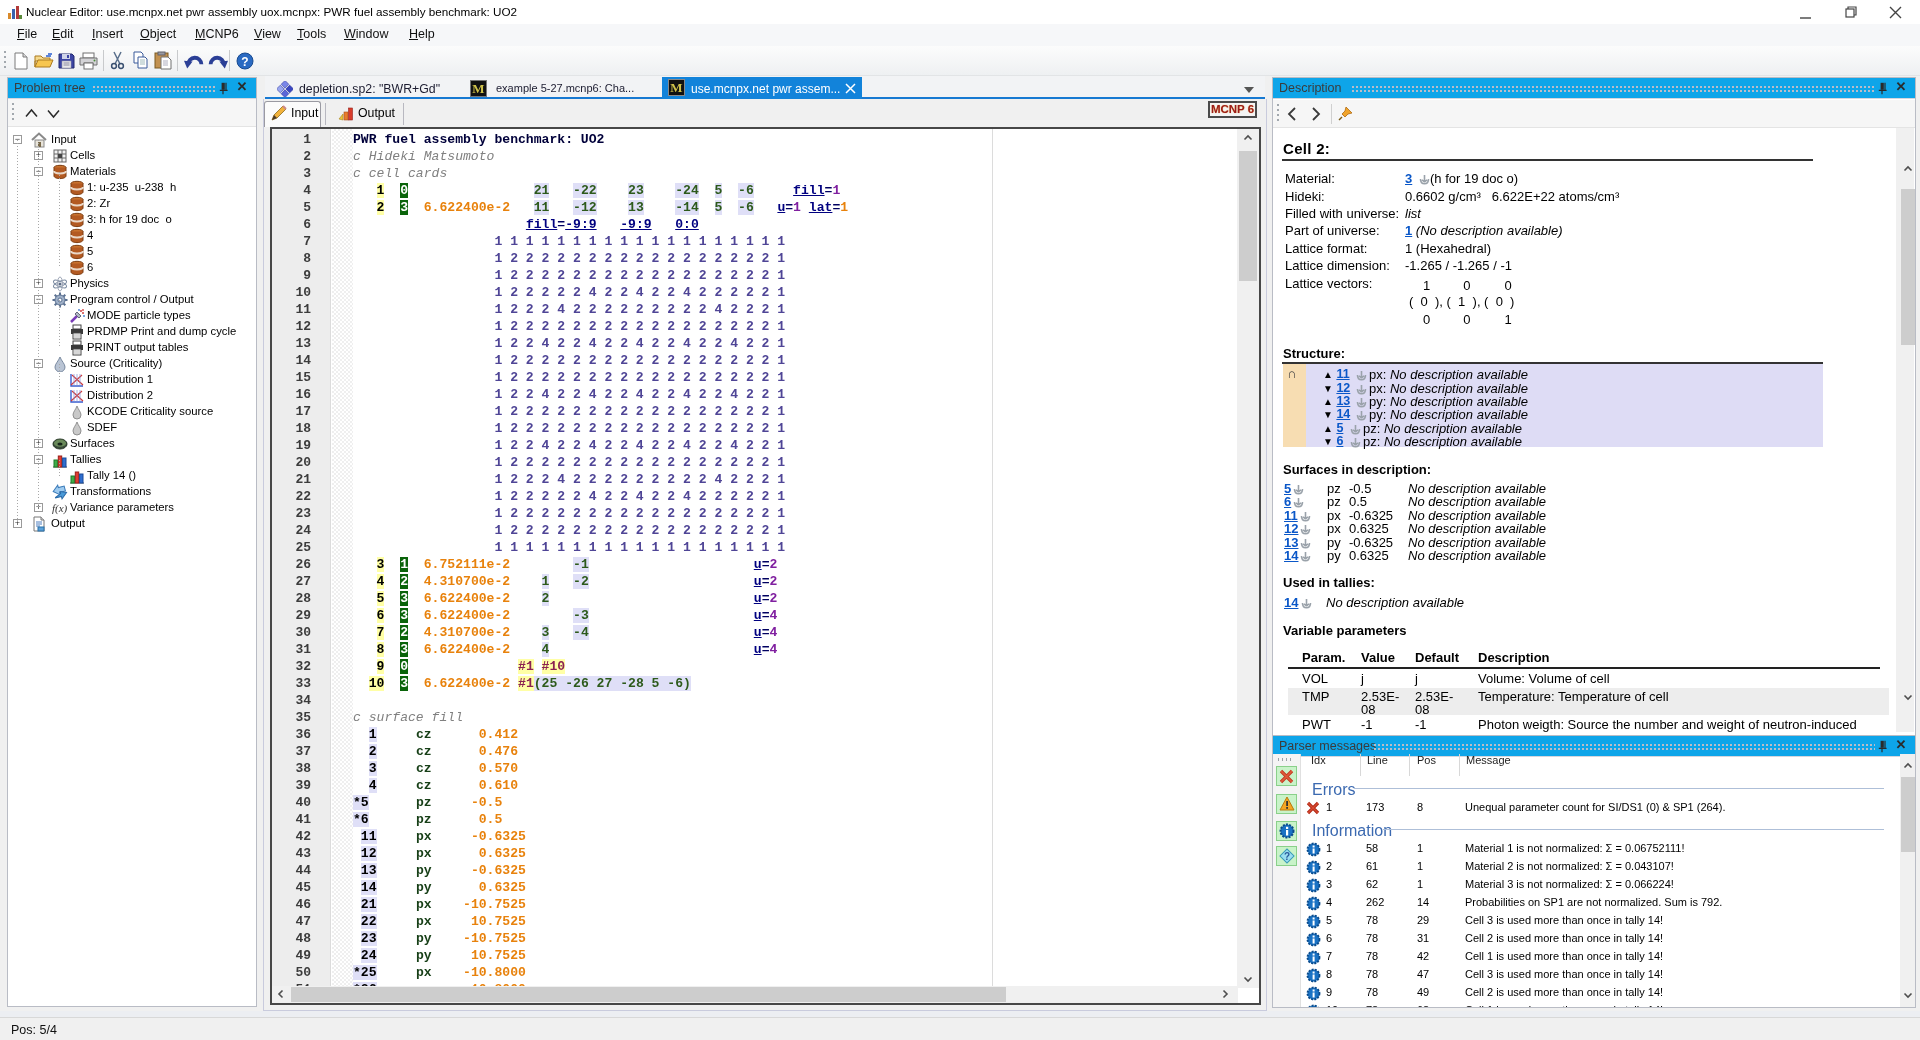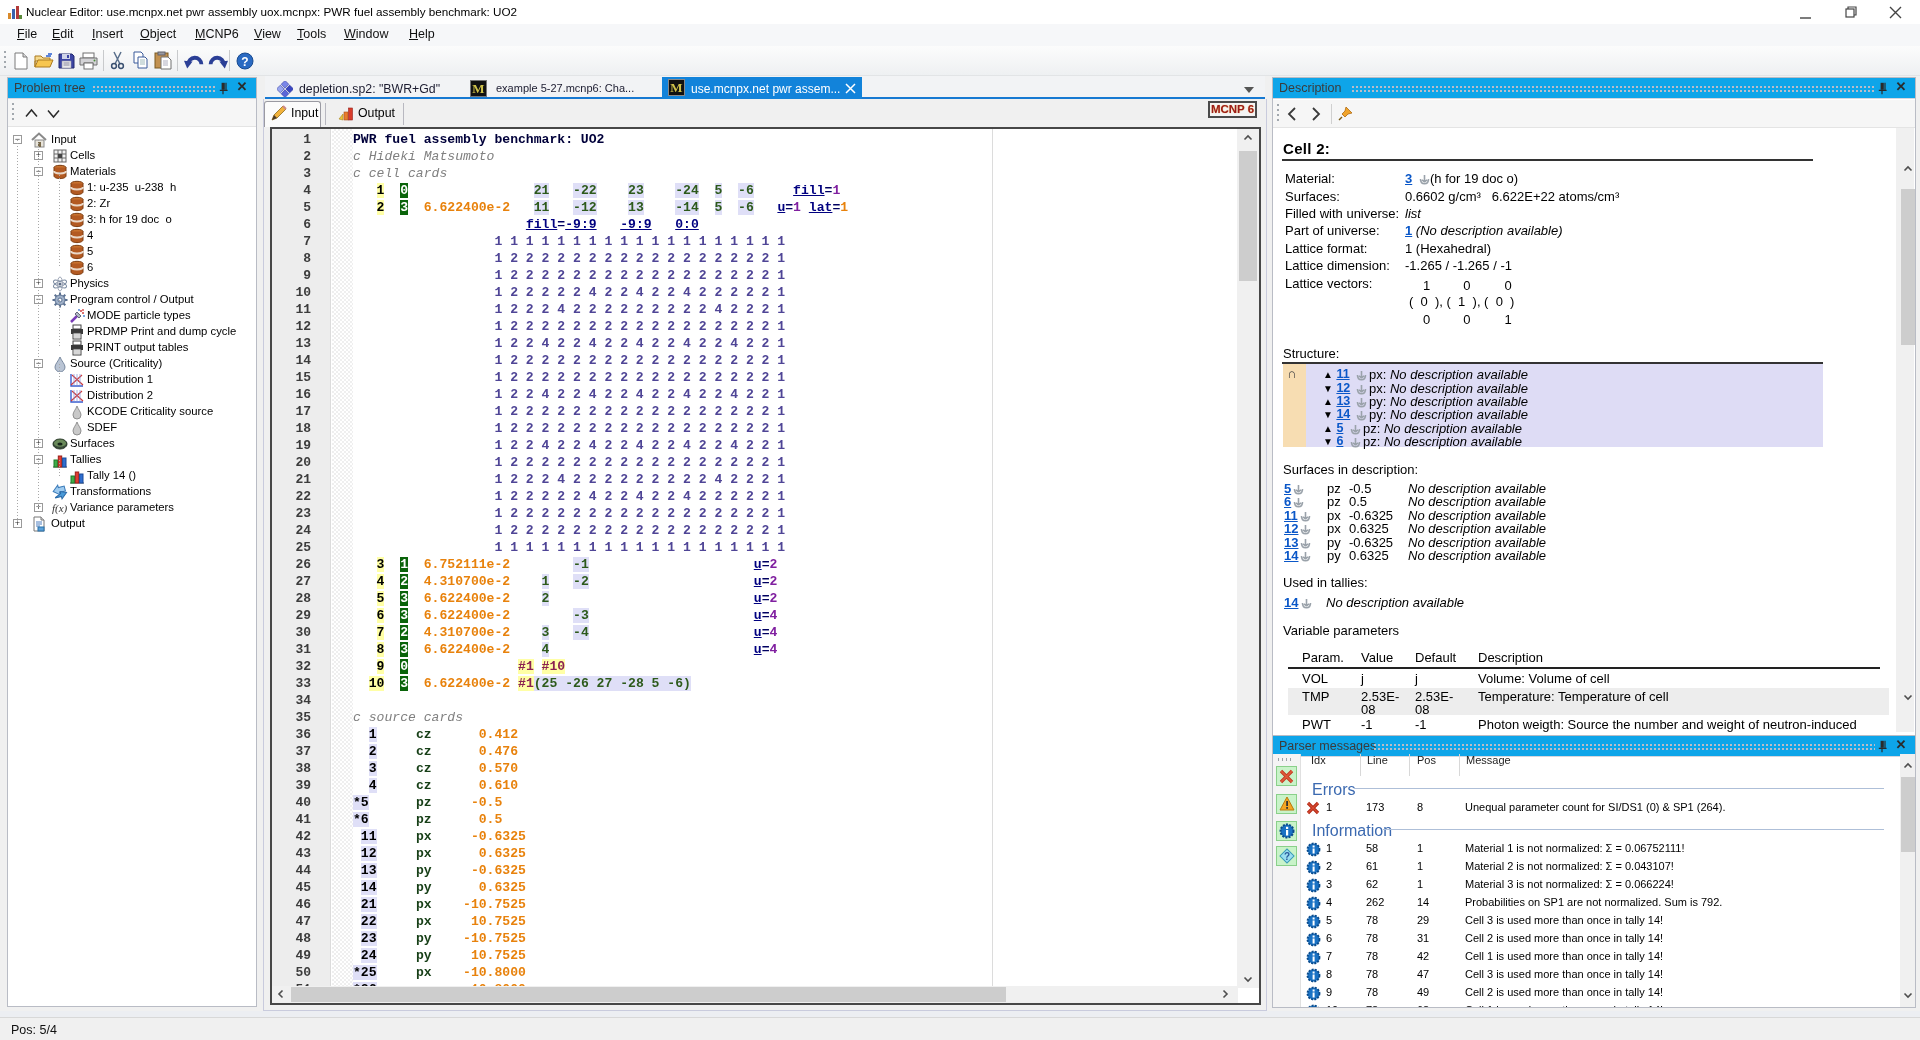--- a/index.html
+++ b/index.html
@@ -49,21 +49,21 @@
 .mx{color:#4f4596}
 .kw{color:#000080;text-decoration:underline}
 .pq{color:#8020a0}
 .hh{color:#8b2252;background:#ffffa6}
 .eq{color:#000060}
 
 .sbtrack{position:absolute;background:#f0f0f0}
 .sbthumb{position:absolute;background:#cdcdcd}
 
 .h1d{font-size:15px !important;font-weight:bold;color:#000;letter-spacing:0.3px}
-.bld{font-weight:normal}
+.bld{font-weight:bold}
 .lnk{color:#0a57c8;font-weight:bold;text-decoration:underline}
 .ita{font-style:italic}
 .drow{position:absolute;font-size:13px;color:#000;white-space:nowrap}
 .prow{position:absolute;font-size:11px;color:#000;white-space:nowrap}
 .gh{color:#3b69b0;font-size:16px}
 .ghline{position:absolute;height:1px;background:#aebfd8}
 svg{display:block}
 </style></head><body>
 
 <div id="titlebar">
@@ -529,21 +529,21 @@
                   <span class="mx">1 1 1 1 1 1 1 1 1 1 1 1 1 1 1 1 1 1 1</span>
    <span class="y">3</span>  <span class="g">1</span>  <span class="o">6.752111e-2</span>        <span class="s">-1</span>                     <span class="kw">u</span><span class="eq">=</span><span class="pq">2</span>
    <span class="y">4</span>  <span class="g">2</span>  <span class="o">4.310700e-2</span>    <span class="s">1</span>   <span class="s">-2</span>                     <span class="kw">u</span><span class="eq">=</span><span class="pq">2</span>
    <span class="y">5</span>  <span class="g">3</span>  <span class="o">6.622400e-2</span>    <span class="s">2</span>                          <span class="kw">u</span><span class="eq">=</span><span class="pq">2</span>
    <span class="y">6</span>  <span class="g">3</span>  <span class="o">6.622400e-2</span>        <span class="s">-3</span>                     <span class="kw">u</span><span class="eq">=</span><span class="pq">4</span>
    <span class="y">7</span>  <span class="g">2</span>  <span class="o">4.310700e-2</span>    <span class="s">3</span>   <span class="s">-4</span>                     <span class="kw">u</span><span class="eq">=</span><span class="pq">4</span>
    <span class="y">8</span>  <span class="g">3</span>  <span class="o">6.622400e-2</span>    <span class="s">4</span>                          <span class="kw">u</span><span class="eq">=</span><span class="pq">4</span>
    <span class="y">9</span>  <span class="g">0</span>              <span class="hh">#1</span> <span class="hh">#10</span>
   <span class="y">10</span>  <span class="g">3</span>  <span class="o">6.622400e-2</span> <span class="hh">#1</span><span class="s">(25 -26 27 -28 5 -6)</span>
 
-<span class="cm">c source cards</span>
+<span class="cm">c surface fill</span>
   <span class="sb">1</span>     <span class="mn">cz</span>      <span class="o">0.412</span>
   <span class="sb">2</span>     <span class="mn">cz</span>      <span class="o">0.476</span>
   <span class="sb">3</span>     <span class="mn">cz</span>      <span class="o">0.570</span>
   <span class="sb">4</span>     <span class="mn">cz</span>      <span class="o">0.610</span>
 <span class="sb">*5</span>      <span class="mn">pz</span>     <span class="o">-0.5</span>
 <span class="sb">*6</span>      <span class="mn">pz</span>      <span class="o">0.5</span>
  <span class="sb">11</span>     <span class="mn">px</span>     <span class="o">-0.6325</span>
  <span class="sb">12</span>     <span class="mn">px</span>      <span class="o">0.6325</span>
  <span class="sb">13</span>     <span class="mn">py</span>     <span class="o">-0.6325</span>
  <span class="sb">14</span>     <span class="mn">py</span>      <span class="o">0.6325</span>
@@ -593,21 +593,21 @@
       </svg>
  <div style="position:absolute;left:58px;top:4px;width:1px;height:20px;background:#d0d0d0"></div>
  <svg class="abs" style="left:64px;top:5px" width="17" height="17">
         <path d="M9 2 L15 8 L11 9 L8 12 L5 9 L8 6 Z" fill="#f0a42c" stroke="#b06a10" stroke-width="0.8"></path>
         <path d="M5 12 L2 15" stroke="#7a5a10" stroke-width="1.4"></path>
       </svg>
 </div>
     <div class="drow h1d" style="left:10px;top:62px">Cell 2:</div>
     <div class="abs" style="left:9px;top:81px;width:531px;height:1.5px;background:#333"></div>
     <div class="drow" style="left:12px;top:93px">Material:</div>
-    <div class="drow" style="left:12px;top:111px">Surfaces:</div>
+    <div class="drow" style="left:12px;top:111px">Hideki:</div>
     <div class="drow" style="left:12px;top:128px">Filled with universe:</div>
     <div class="drow" style="left:12px;top:145px">Part of universe:</div>
     <div class="drow" style="left:12px;top:163px">Lattice format:</div>
     <div class="drow" style="left:12px;top:180px">Lattice dimension:</div>
     <div class="drow" style="left:12px;top:198px">Lattice vectors:</div>
     <div class="drow" style="left:132px;top:93px"><span class="lnk">3</span></div>
     <svg class="abs" style="left:145px;top:95px" width="13" height="13" viewBox="0 0 13 13">
  <path d="M6.5 2 V9 M6.5 9 L4 6.8 M6.5 9 L9 6.8 M2.5 6 C2.5 9.5 4 10.8 6.5 10.8 C9 10.8 10.5 9.5 10.5 6" stroke="#9aa2aa" stroke-width="1.6" fill="none"></path>
     </svg>
     <div class="drow" style="left:157px;top:93px">(h for 19 doc o)</div>

